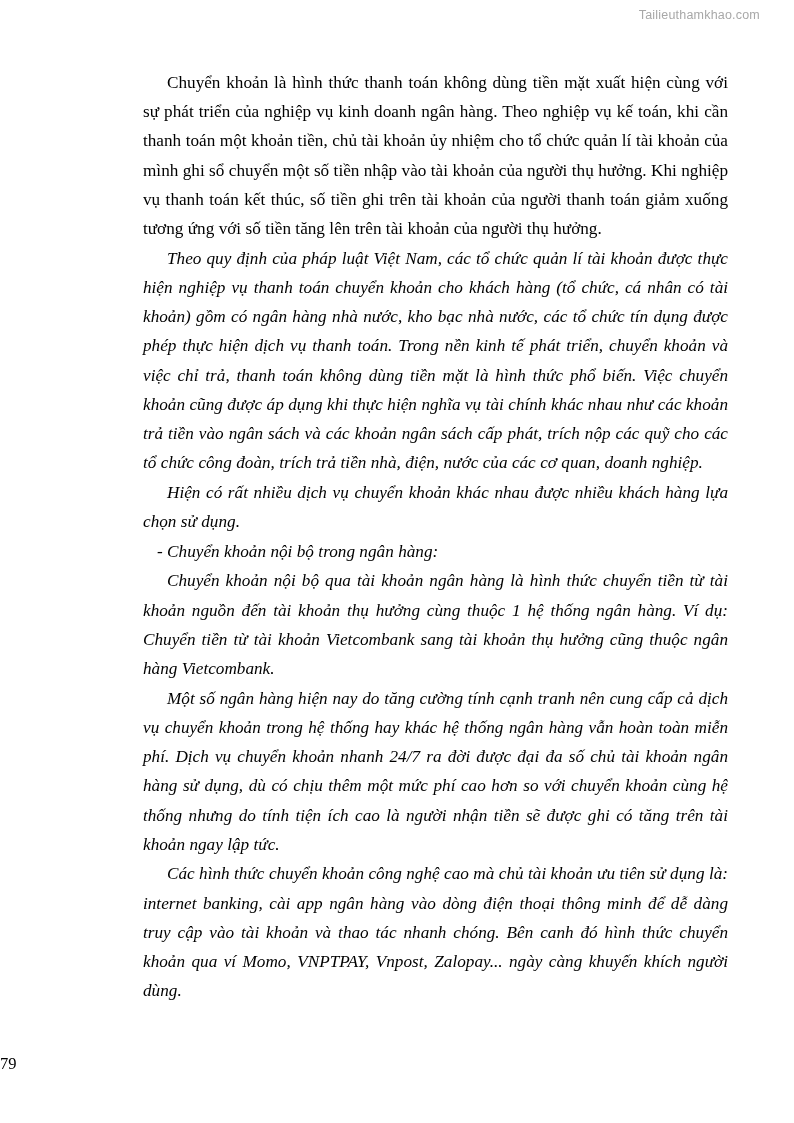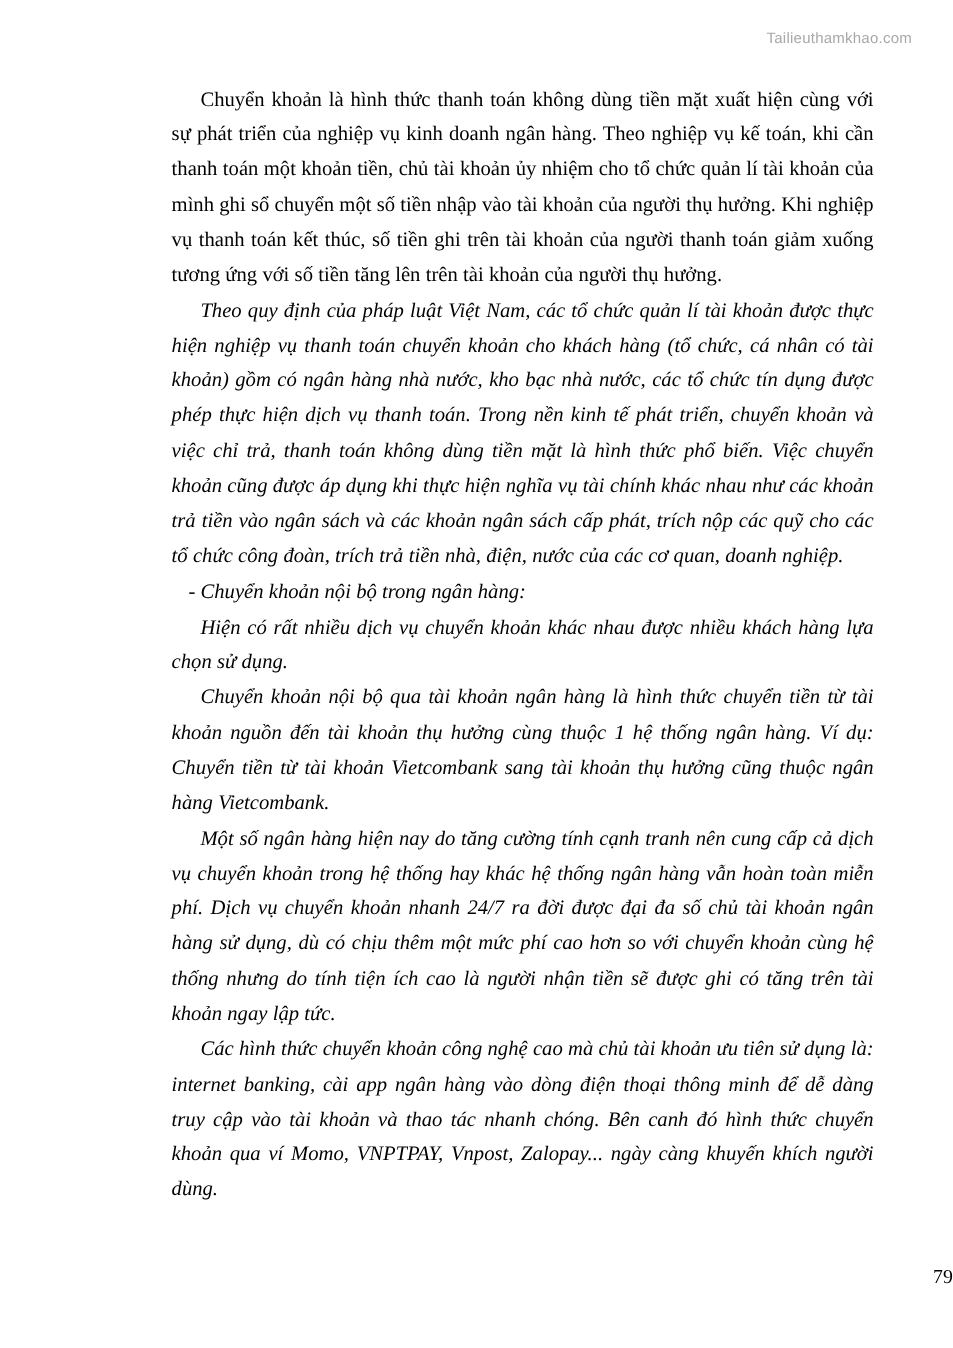--- a/index.html
+++ b/index.html
@@ -18,21 +18,21 @@
   }
   .page {
     position: relative;
     width: 794px;
     height: 1123px;
     background: #ffffff;
     box-sizing: border-box;
   }
   .watermark {
     position: absolute;
-    top: 25px;
+    top: 8px;
     right: 34px;
     font-family: "Liberation Sans", "DejaVu Sans", sans-serif;
     font-size: 12.5px;
     letter-spacing: 0.2px;
     color: #a8a8a8;
     white-space: nowrap;
     user-select: none;
   }
   .content {
     position: absolute;
@@ -56,38 +56,38 @@
   }
   .para + .para {
     margin-top: 0;
     font-style: italic;
   }
   .pagenum {
     position: absolute;
     left: 0;
     right: 0;
     top: 1054px;
-    text-align: right;
+    text-align: left;
     font-size: 16.5px;
     line-height: 20px;
     font-family: "Liberation Serif", "DejaVu Serif", serif;
   }
 </style>
 </head>
 <body>
 
 <div class="page">
 
   <div class="watermark">Tailieuthamkhao.com</div>
 
   <div class="content">
     <p class="para">Chuyển khoản là hình thức thanh toán không dùng tiền mặt xuất hiện cùng với sự phát triển của nghiệp vụ kinh doanh ngân hàng. Theo nghiệp vụ kế toán, khi cần thanh toán một khoản tiền, chủ tài khoản ủy nhiệm cho tổ chức quản lí tài khoản của mình ghi sổ chuyển một số tiền nhập vào tài khoản của người thụ hưởng. Khi nghiệp vụ thanh toán kết thúc, số tiền ghi trên tài khoản của người thanh toán giảm xuống tương ứng với số tiền tăng lên trên tài khoản của người thụ hưởng.</p>
     <p class="para">Theo quy định của pháp luật Việt Nam, các tổ chức quản lí tài khoản được thực hiện nghiệp vụ thanh toán chuyển khoản cho khách hàng (tổ chức, cá nhân có tài khoản) gồm có ngân hàng nhà nước, kho bạc nhà nước, các tổ chức tín dụng được phép thực hiện dịch vụ thanh toán. Trong nền kinh tế phát triển, chuyển khoản và việc chỉ trả, thanh toán không dùng tiền mặt là hình thức phổ biến. Việc chuyển khoản cũng được áp dụng khi thực hiện nghĩa vụ tài chính khác nhau như các khoản trả tiền vào ngân sách và các khoản ngân sách cấp phát, trích nộp các quỹ cho các tổ chức công đoàn, trích trả tiền nhà, điện, nước của các cơ quan, doanh nghiệp.</p>
+    <p class="para">Hiện có rất nhiều dịch vụ chuyển khoản khác nhau được nhiều khách hàng lựa chọn sử dụng.</p>
     <p class="para no-indent">- Chuyển khoản nội bộ trong ngân hàng:</p>
-    <p class="para">Hiện có rất nhiều dịch vụ chuyển khoản khác nhau được nhiều khách hàng lựa chọn sử dụng.</p>
     <p class="para">Chuyển khoản nội bộ qua tài khoản ngân hàng là hình thức chuyển tiền từ tài khoản nguồn đến tài khoản thụ hưởng cùng thuộc 1 hệ thống ngân hàng. Ví dụ: Chuyển tiền từ tài khoản Vietcombank sang tài khoản thụ hưởng cũng thuộc ngân hàng Vietcombank.</p>
     <p class="para">Một số ngân hàng hiện nay do tăng cường tính cạnh tranh nên cung cấp cả dịch vụ chuyển khoản trong hệ thống hay khác hệ thống ngân hàng vẫn hoàn toàn miễn phí. Dịch vụ chuyển khoản nhanh 24/7 ra đời được đại đa số chủ tài khoản ngân hàng sử dụng, dù có chịu thêm một mức phí cao hơn so với chuyển khoản cùng hệ thống nhưng do tính tiện ích cao là người nhận tiền sẽ được ghi có tăng trên tài khoản ngay lập tức.</p>
     <p class="para">Các hình thức chuyển khoản công nghệ cao mà chủ tài khoản ưu tiên sử dụng là: internet banking, cài app ngân hàng vào dòng điện thoại thông minh để dễ dàng truy cập vào tài khoản và thao tác nhanh chóng. Bên canh đó hình thức chuyển khoản qua ví Momo, VNPTPAY, Vnpost, Zalopay... ngày càng khuyến khích người dùng.</p>
   </div>
 
   <div class="pagenum">79</div>
 
 </div>
 
 </body></html>

